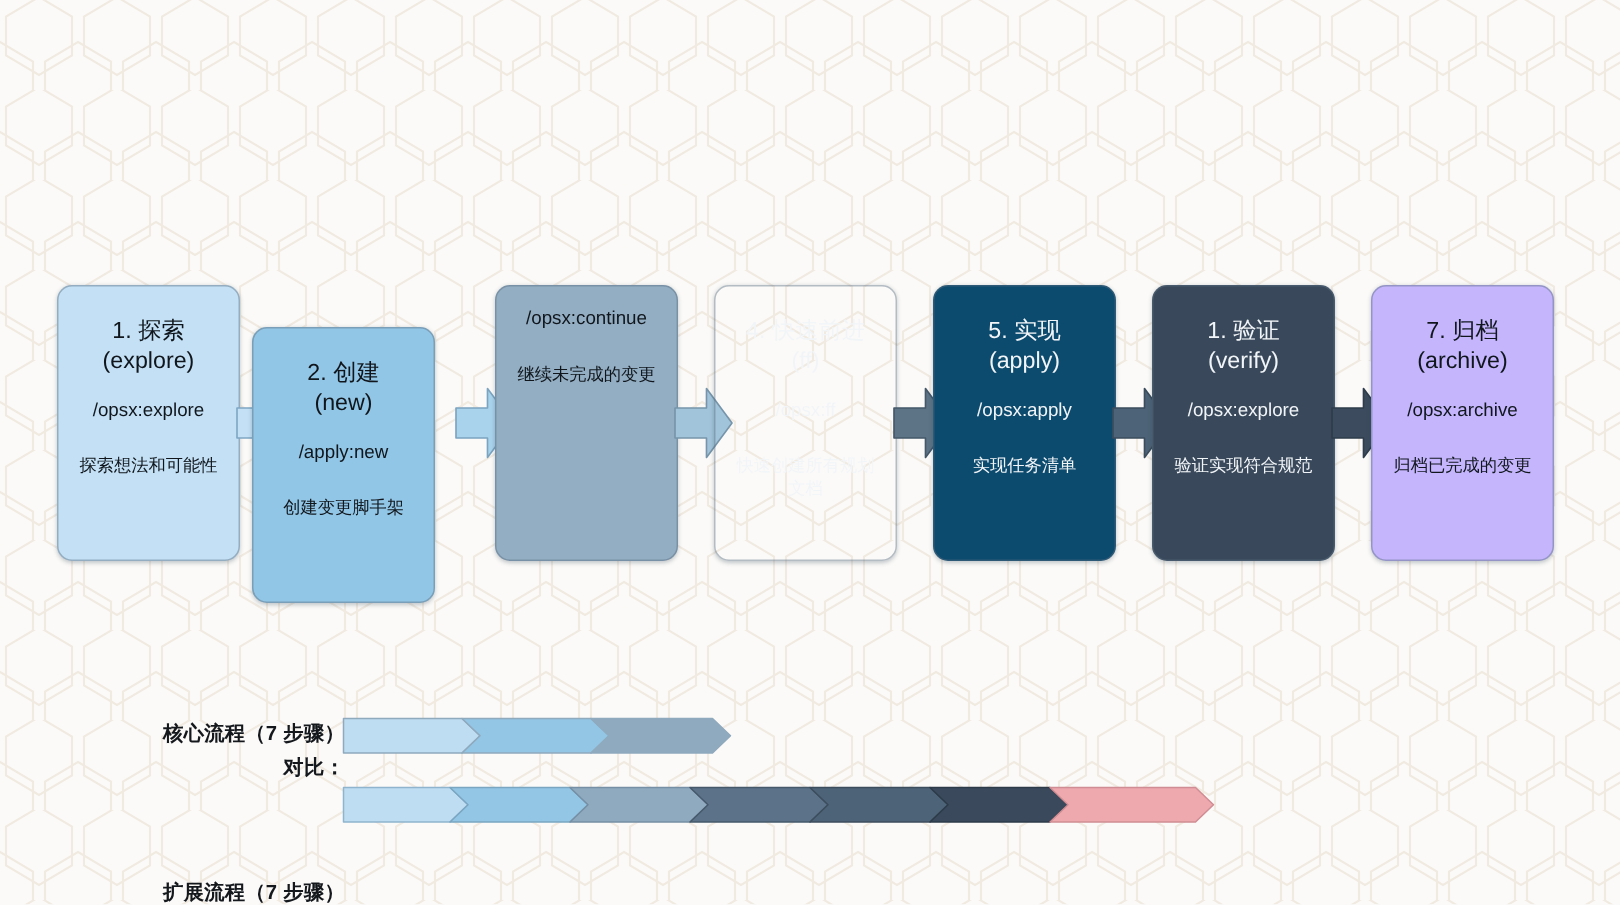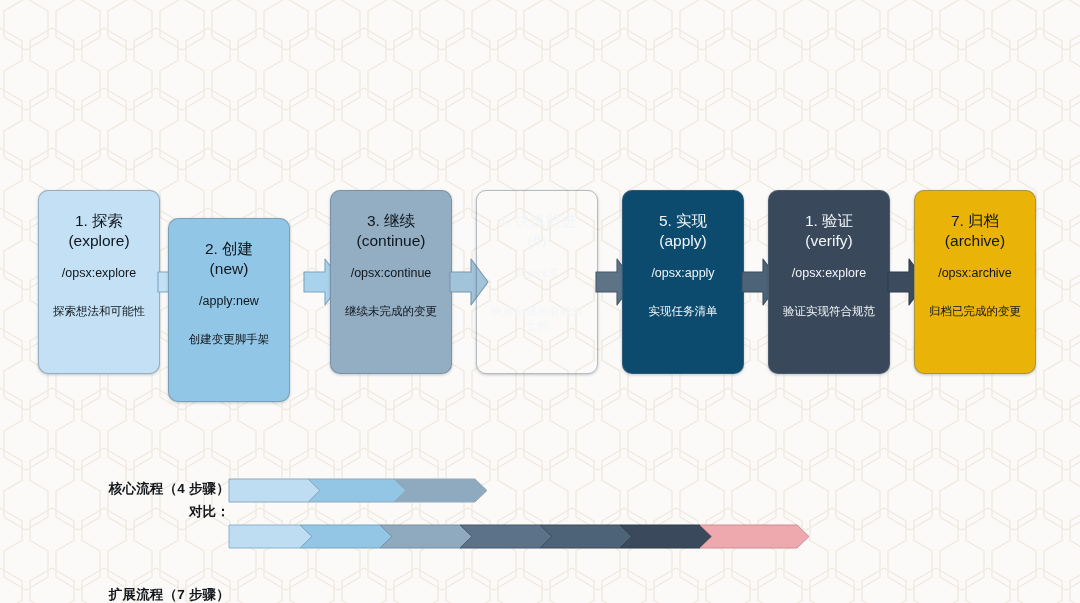--- a/index.html
+++ b/index.html
@@ -158,22 +158,20 @@
       <div class="card-cmd">/apply:new</div>
       <div class="card-desc">创建变更脚手架</div>
     </div>
     <div class="arrow" style="left:303px;">
       <svg viewBox="0 0 40 54">
           <path d="M1 17 L22 17 L22 4 L39 27 L22 50 L22 37 L1 37 Z" fill="#a9d3ec" stroke="#7ba4c1" stroke-width="1.1" stroke-linejoin="round"></path>
         </svg>
     </div>
 
     <div class="card light" style="left: 330px; background-color: rgb(147, 174, 195);">
-      <div class="card-title">3. 继续
-(continue)</div>
       <div class="card-cmd">/opsx:continue</div>
       <div class="card-desc">继续未完成的变更</div>
     </div>
     <div class="arrow" style="left:449px;">
       <svg viewBox="0 0 40 54">
           <path d="M1 17 L22 17 L22 4 L39 27 L22 50 L22 37 L1 37 Z" fill="#a2c4da" stroke="#7695ab" stroke-width="1.1" stroke-linejoin="round"></path>
         </svg>
     </div>
 
     <div class="card dark" style="left:476px;">
@@ -205,32 +203,32 @@
 (verify)</div>
       <div class="card-cmd">/opsx:explore</div>
       <div class="card-desc">验证实现符合规范</div>
     </div>
     <div class="arrow" style="left:887px;">
       <svg viewBox="0 0 40 54">
           <path d="M1 17 L22 17 L22 4 L39 27 L22 50 L22 37 L1 37 Z" fill="#3c4c5e" stroke="#2e3c4b" stroke-width="1.1" stroke-linejoin="round"></path>
         </svg>
     </div>
 
-    <div class="card light" style="left: 914px; background-color: #eab308;">
+    <div class="card light" style="left: 914px; background-color: #c4b5fd;">
       <div class="card-title">7. 归档
 (archive)</div>
       <div class="card-cmd">/opsx:archive</div>
       <div class="card-desc">归档已完成的变更</div>
     </div>
 
   </div>
 
   <div class="legend"></div>
 
-  <div class="legend-label lbl-core">核心流程（4 步骤）</div>
+  <div class="legend-label lbl-core">核心流程（7 步骤）</div>
   <div class="legend-label lbl-vs">对比：</div>
   <div class="legend-label lbl-ext">扩展流程（7 步骤）</div>
 
   <div class="bar bar-core">
     <svg width="262" height="26" viewBox="0 0 262 26" xmlns="http://www.w3.org/2000/svg">
       <g stroke="#8fa9bd" stroke-width="1" stroke-linejoin="round">
         <path d="M1 1 L80 1 L92 12.5 L80 24 L1 24 Z" fill="#bedcf2"></path>
         <path d="M80 1 L166 1 L178 12.5 L166 24 L80 24 L92 12.5 Z" fill="#93c5e4"></path>
         <path d="M166 1 L247 1 L259 12.5 L247 24 L166 24 L178 12.5 Z" fill="#8fa9bf"></path>
       </g>

